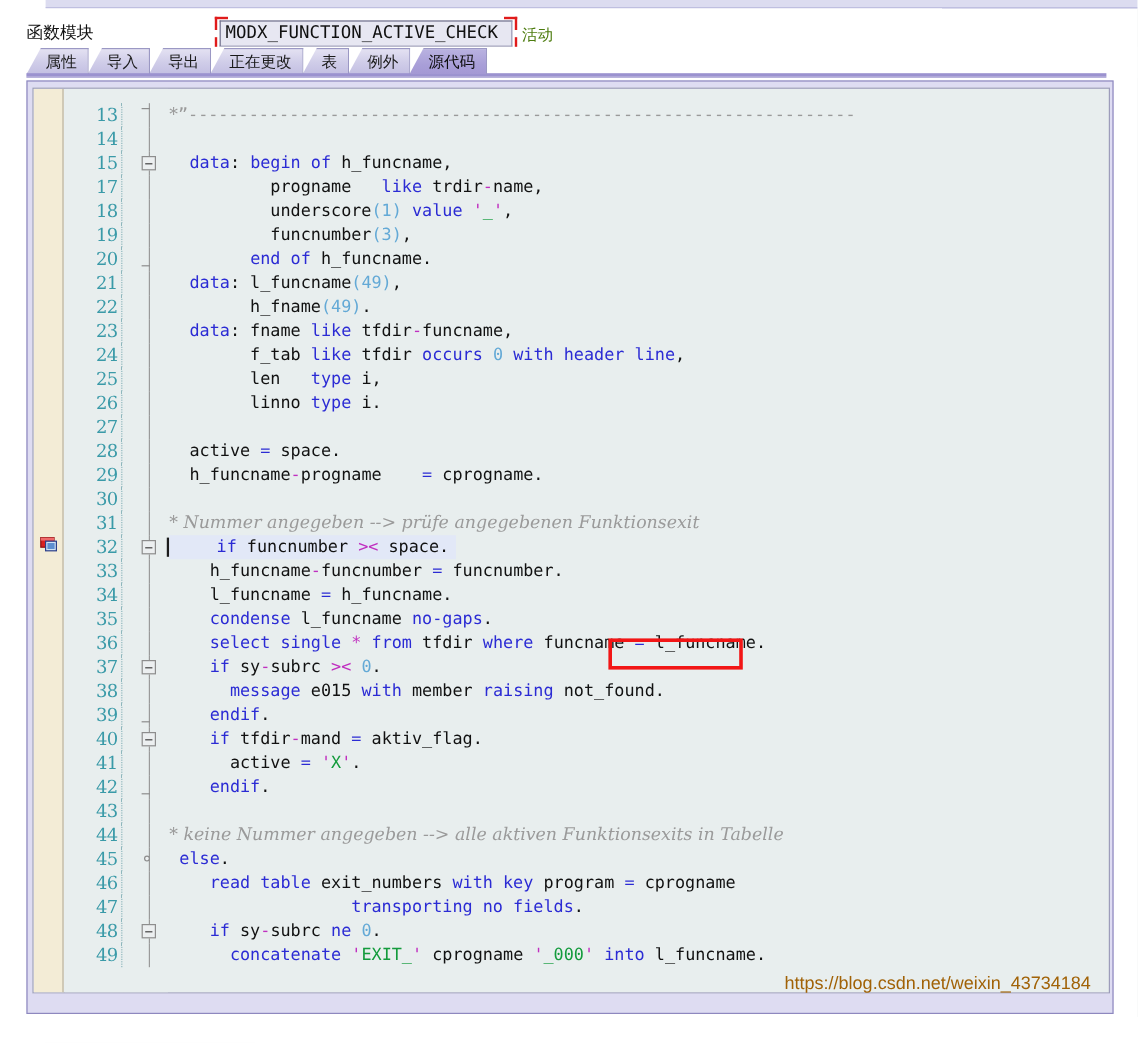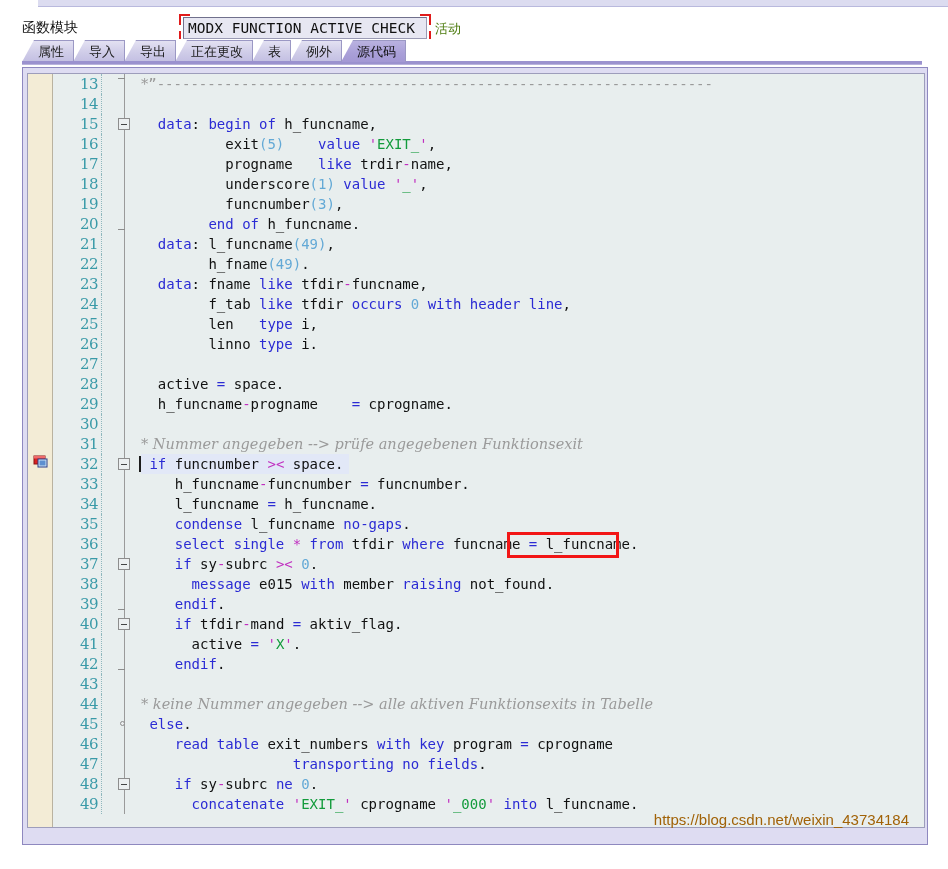--- a/index.html
+++ b/index.html
@@ -104,29 +104,29 @@
   }
   .gutter-num{
     position:absolute;left:26px;top:0;width:49px;height:100%;
     background:#e8eeee;
   }
   .gutter-fold{
     position:absolute;left:75px;top:0;width:37px;height:100%;
     background:#e8eeee;
   }
   .code-area{
-    position:absolute;left:0;top:0;width:760px;height:100%;border-radius:19px;
+    position:absolute;left:0;top:12px;width:760px;height:100%;border-radius:19px;
   }
   
   .row{
     position:relative;height:20px;line-height:20px;white-space:pre;
     font-family:"DejaVu Sans Mono","Liberation Mono",monospace;
     font-size:14px;
   }
-  .row.hl .code{background:#e2e8f7;}
+  .row.hl .code{background:#e2e8f7;padding-left:31px;}
   .row.hl{background:transparent;}
   .ln{
     position:absolute;left:26px;width:44px;text-align:right;
     color:#3a9aa8;font-size:15px;
     font-family:"DejaVu Serif","Liberation Serif",serif;
     letter-spacing:-0.5px;
   }
   .ln-rule{
     position:absolute;left:73px;top:0;width:1px;height:20px;
     border-left:1px dotted #8fb7bd;
@@ -250,21 +250,20 @@
 
   <div class="panel">
     <div class="panel-inner">
       <div class="gutter-mark"></div>
       <div class="gutter-num"></div>
       <div class="gutter-fold"></div>
       <div class="code-area" id="code-host">
           <div class="row"><span class="ln">13</span><span class="ln-rule"></span><span class="vrule"></span><span class="ftick top"></span><span class="code"><span class="cmt">*</span><span class="dash">”------------------------------------------------------------------</span></span></div>
           <div class="row"><span class="ln">14</span><span class="ln-rule"></span><span class="vrule"></span><span class="code">&nbsp;</span></div>
           <div class="row"><span class="ln">15</span><span class="ln-rule"></span><span class="vrule"></span><span class="foldbox"></span><span class="code">  <span class="kw">data</span>: <span class="kw">begin of</span> h_funcname,</span></div>
-          <div class="row"><span class="ln">16</span><span class="ln-rule"></span><span class="vrule"></span><span class="code">          exit<span class="num">(5)</span>    <span class="kw">value</span> <span class="q">'</span><span class="str">EXIT_</span><span class="q">'</span>,</span></div>
           <div class="row"><span class="ln">17</span><span class="ln-rule"></span><span class="vrule"></span><span class="code">          progname   <span class="kw">like</span> trdir<span class="op">-</span>name,</span></div>
           <div class="row"><span class="ln">18</span><span class="ln-rule"></span><span class="vrule"></span><span class="code">          underscore<span class="num">(1)</span> <span class="kw">value</span> <span class="q">'</span><span class="str">_</span><span class="q">'</span>,</span></div>
           <div class="row"><span class="ln">19</span><span class="ln-rule"></span><span class="vrule"></span><span class="code">          funcnumber<span class="num">(3)</span>,</span></div>
           <div class="row"><span class="ln">20</span><span class="ln-rule"></span><span class="vrule"></span><span class="ftick bot"></span><span class="code">        <span class="kw">end of</span> h_funcname.</span></div>
           <div class="row"><span class="ln">21</span><span class="ln-rule"></span><span class="vrule"></span><span class="code">  <span class="kw">data</span>: l_funcname<span class="num">(49)</span>,</span></div>
           <div class="row"><span class="ln">22</span><span class="ln-rule"></span><span class="vrule"></span><span class="code">        h_fname<span class="num">(49)</span>.</span></div>
           <div class="row"><span class="ln">23</span><span class="ln-rule"></span><span class="vrule"></span><span class="code">  <span class="kw">data</span>: fname <span class="kw">like</span> tfdir<span class="op">-</span>funcname,</span></div>
           <div class="row"><span class="ln">24</span><span class="ln-rule"></span><span class="vrule"></span><span class="code">        f_tab <span class="kw">like</span> tfdir <span class="kw">occurs</span> <span class="num">0</span> <span class="kw">with header line</span>,</span></div>
           <div class="row"><span class="ln">25</span><span class="ln-rule"></span><span class="vrule"></span><span class="code">        len   <span class="kw">type</span> i,</span></div>
           <div class="row"><span class="ln">26</span><span class="ln-rule"></span><span class="vrule"></span><span class="code">        linno <span class="kw">type</span> i.</span></div>

